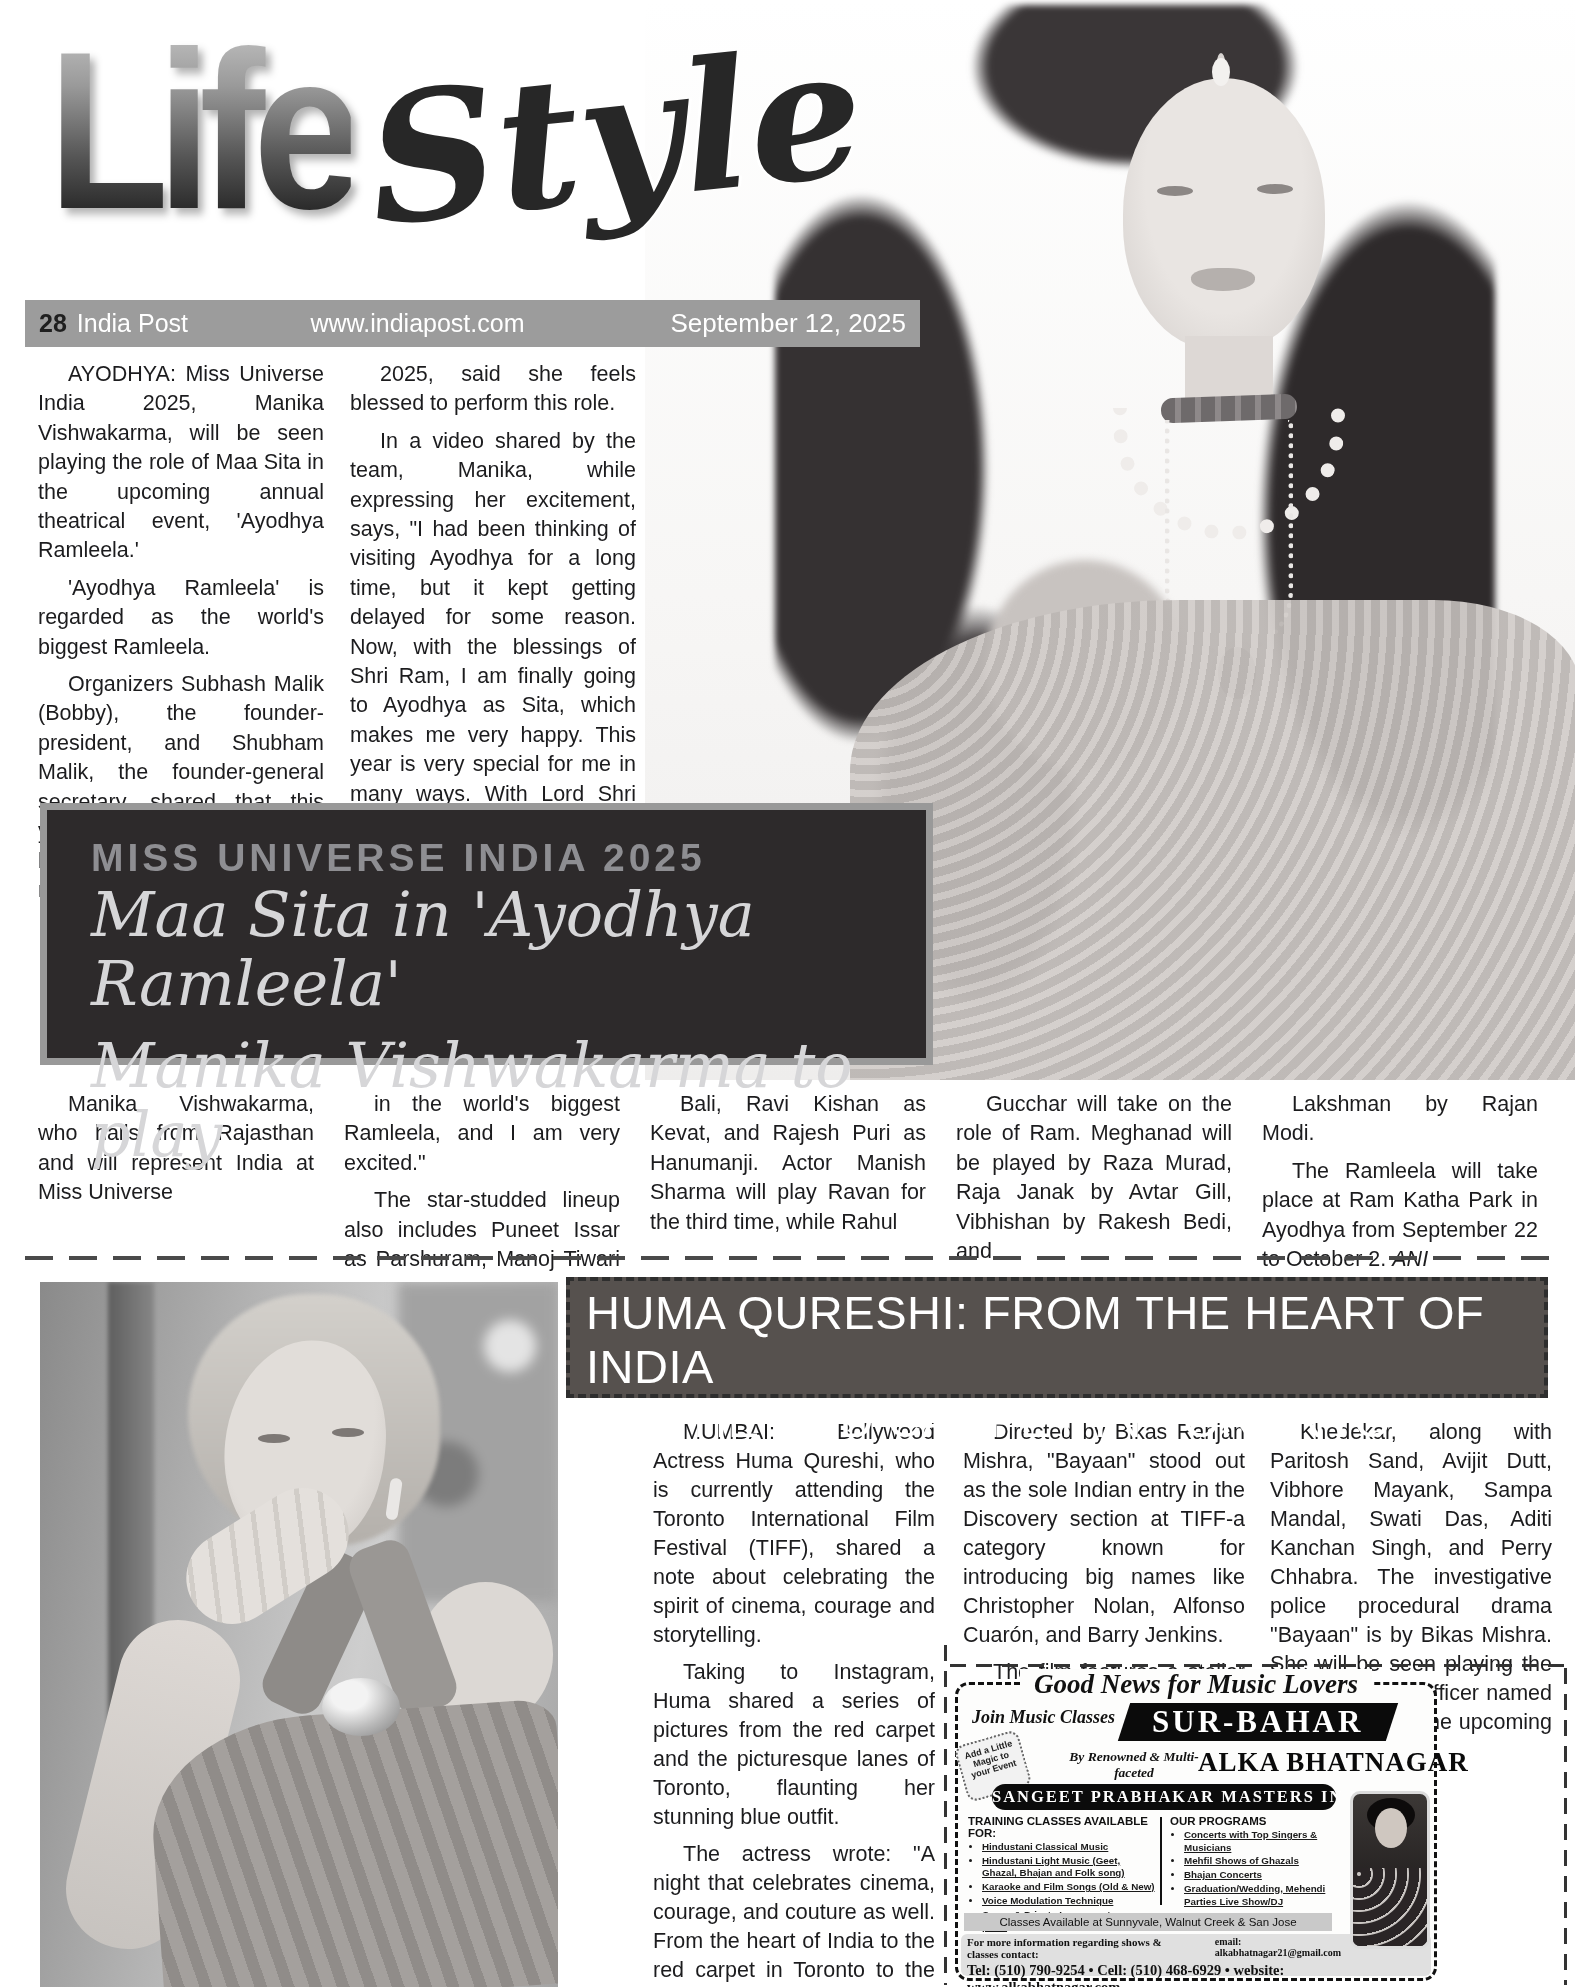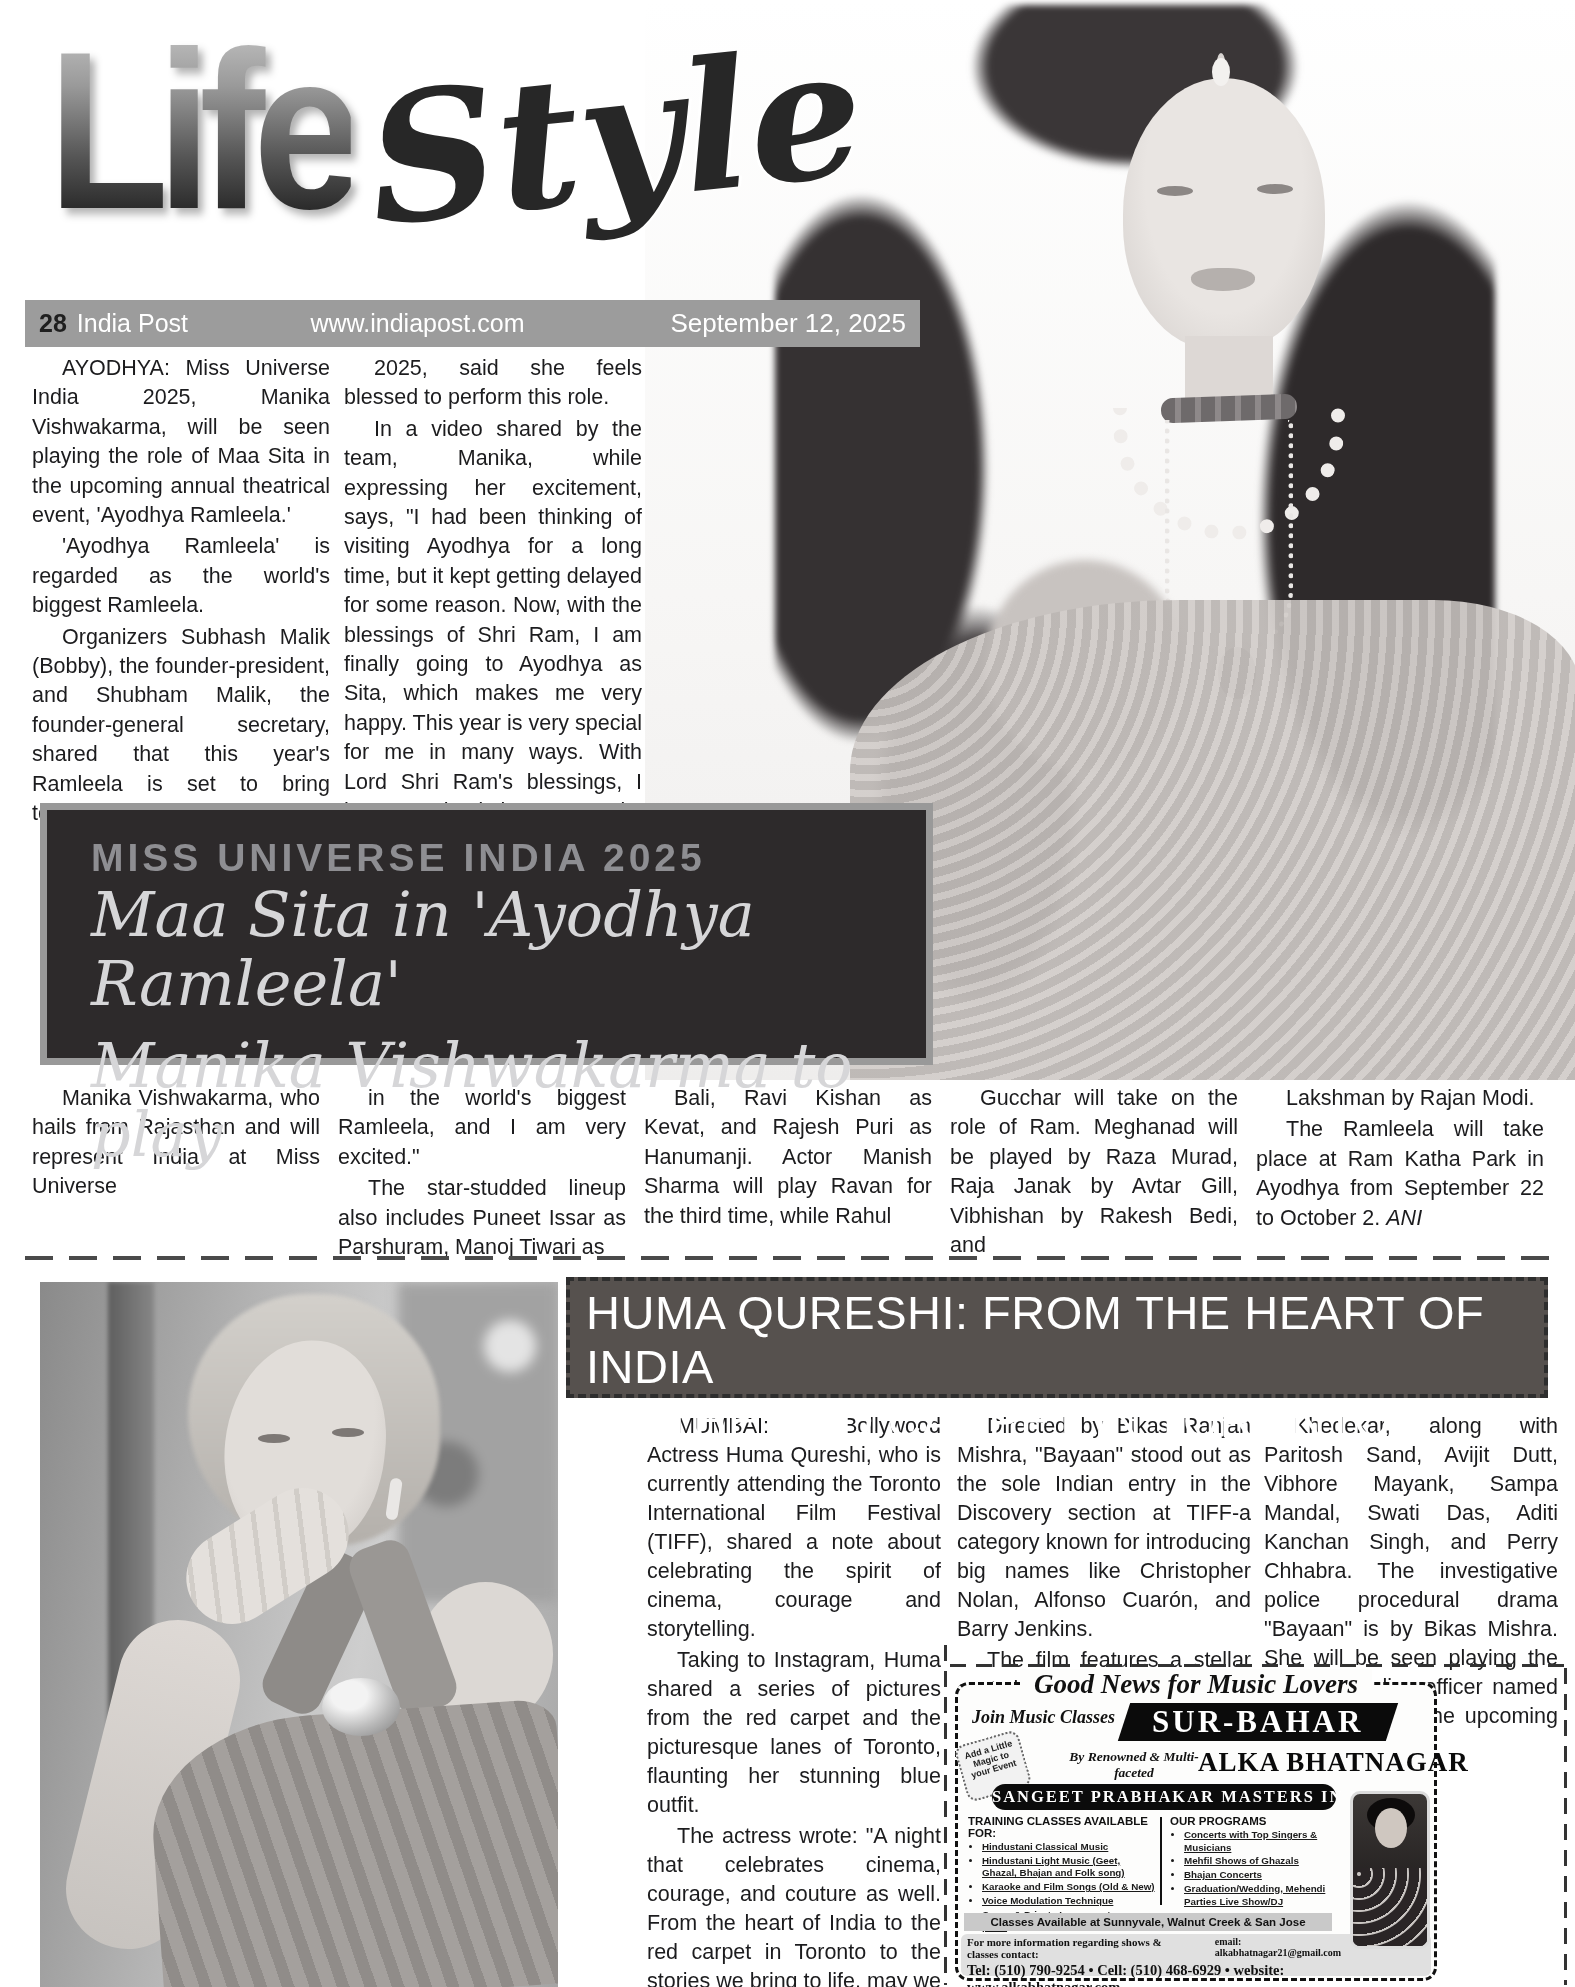--- a/index.html
+++ b/index.html
@@ -45,21 +45,21 @@
     border-radius:0 0 75px 75px;box-sizing:border-box;}
   .m-pendant{position:absolute;left:566px;top:640px;width:38px;height:52px;background:#9a9594;
     border:7px solid #eceae8;border-radius:50%;}
   .m-shoulder{position:absolute;left:340px;top:560px;width:200px;height:210px;background:#c8c3c0;border-radius:50%;filter:blur(4px);}
   .m-dress{position:absolute;left:205px;top:600px;width:730px;height:490px;opacity:.95;
     border-radius:45% 20% 0 0/35% 18% 0 0;
     background:repeating-radial-gradient(circle at 18px 14px,#d3cecb 0 7px,#bcb7b4 7px 16px);}
 
   
   .col{position:absolute;width:302px;font-size:21.5px;line-height:29.4px;text-align:justify;color:#1c1c1e;}
-  .col p{margin:2px;text-indent:30px;}
+  .col p{margin:8px;text-indent:30px;}
   .tag{font-style:italic;}
 
   
   .head1{left:40px;top:803px;width:893px;height:262px;background:#2d2a2b;border:7px solid #999;
     box-sizing:border-box;z-index:5;padding:26px 0 0 44px;}
   .head1-kicker{font-size:39px;font-weight:bold;letter-spacing:4px;color:#8e8e92;}
   .head1-line{font-family:"DejaVu Serif",serif;font-style:italic;font-size:62px;line-height:1.12;color:#d6d6d8;}
   .head1-line.first{margin-top:12px;}
   .sep-main{left:25px;top:1256px;width:1525px;border-top:none;height:4px;
     background:repeating-linear-gradient(90deg,#4a4a4a 0 28px,transparent 28px 44px);}
@@ -130,21 +130,21 @@
   .ad-col-l{position:absolute;left:10px;top:0;width:188px;}
   .ad-col-r{position:absolute;left:212px;top:0;width:172px;}
   .ad-div{position:absolute;left:202px;top:2px;height:88px;border-left:2px solid #111;}
   .ad-photo{position:absolute;left:392px;top:106px;width:80px;height:158px;border:3px solid #dcdcdc;border-radius:10px;
     box-sizing:border-box;overflow:hidden;background:linear-gradient(#3c3836,#151213);z-index:7;}
   .ad-photo-hair{position:absolute;left:14px;top:4px;width:48px;height:34px;background:#0d0b0b;border-radius:50%;}
   .ad-photo-face{position:absolute;left:22px;top:14px;width:32px;height:40px;background:#cfc7c0;border-radius:50%;}
   .ad-photo-saree{position:absolute;left:0;bottom:0;width:100%;height:78px;
     background:repeating-radial-gradient(circle at 6px 6px,#c9c5c2 0 1.5px,#2a2526 2.5px 12px);}
   .ad-classes{position:absolute;left:6px;top:228px;width:368px;height:18px;background:#c9c9c9;
-    font-family:"Liberation Sans",sans-serif;font-size:11.5px;font-weight:bold;text-align:center;line-height:18px;color:#111;}
+    font-family:"Liberation Sans",sans-serif;font-size:11.5px;font-weight:normal;text-align:center;line-height:18px;color:#111;}
   .ad-contact{position:absolute;left:3px;top:249px;width:470px;height:42px;background:#e0e0e0;border-radius:6px;
     padding:2px 6px;box-sizing:border-box;color:#111;}
   .ad-contact-row1{display:flex;justify-content:space-between;font-size:11px;font-weight:bold;gap:47px;}
   .ad-contact-email{font-size:10px;padding-right:84px;}
   .ad-contact-row2{font-size:14.5px;font-weight:bold;margin-top:2px;}
 </style>
 </head>
 <body>
 
 <div class="page">

